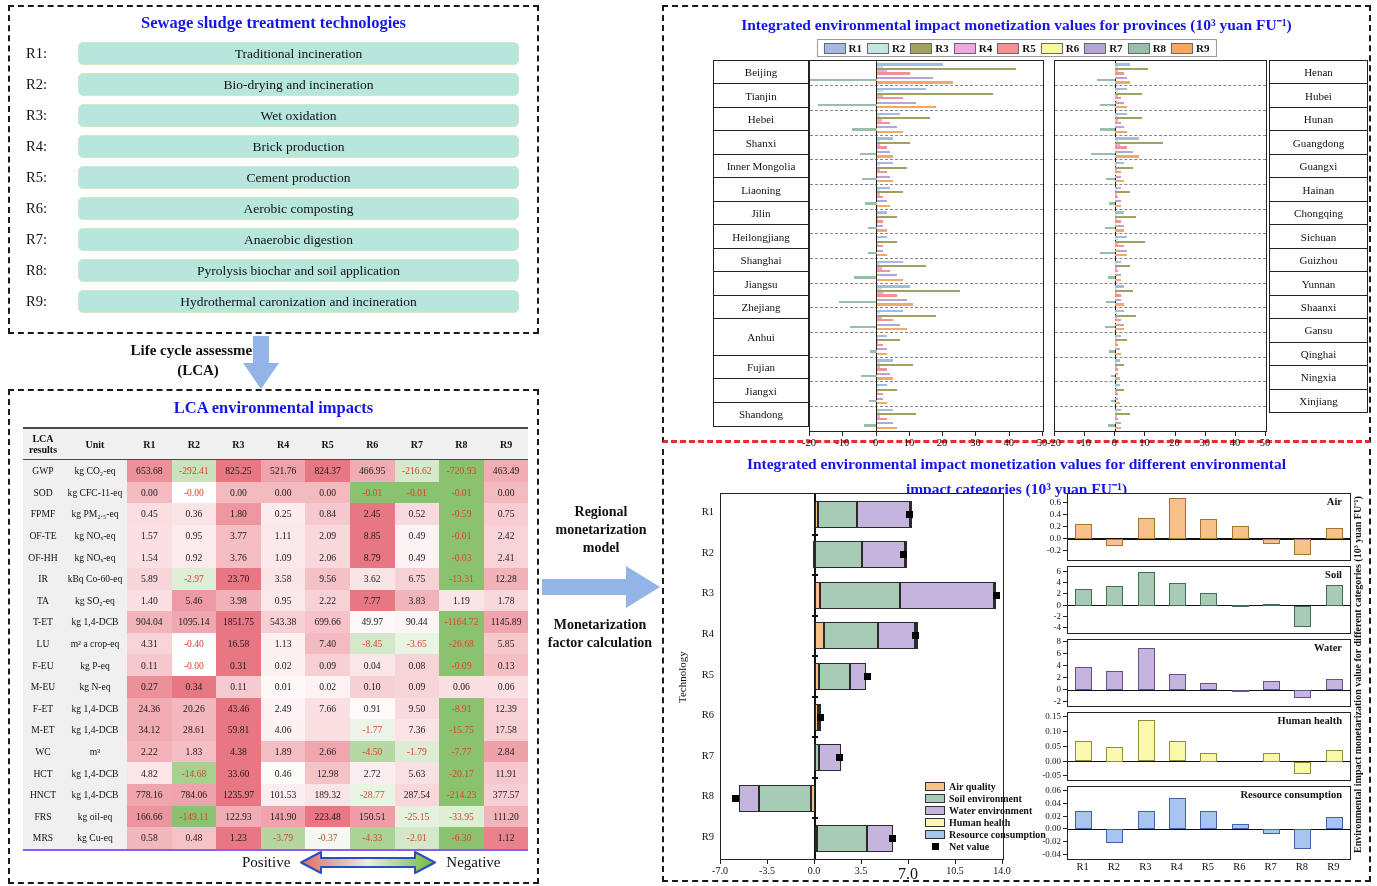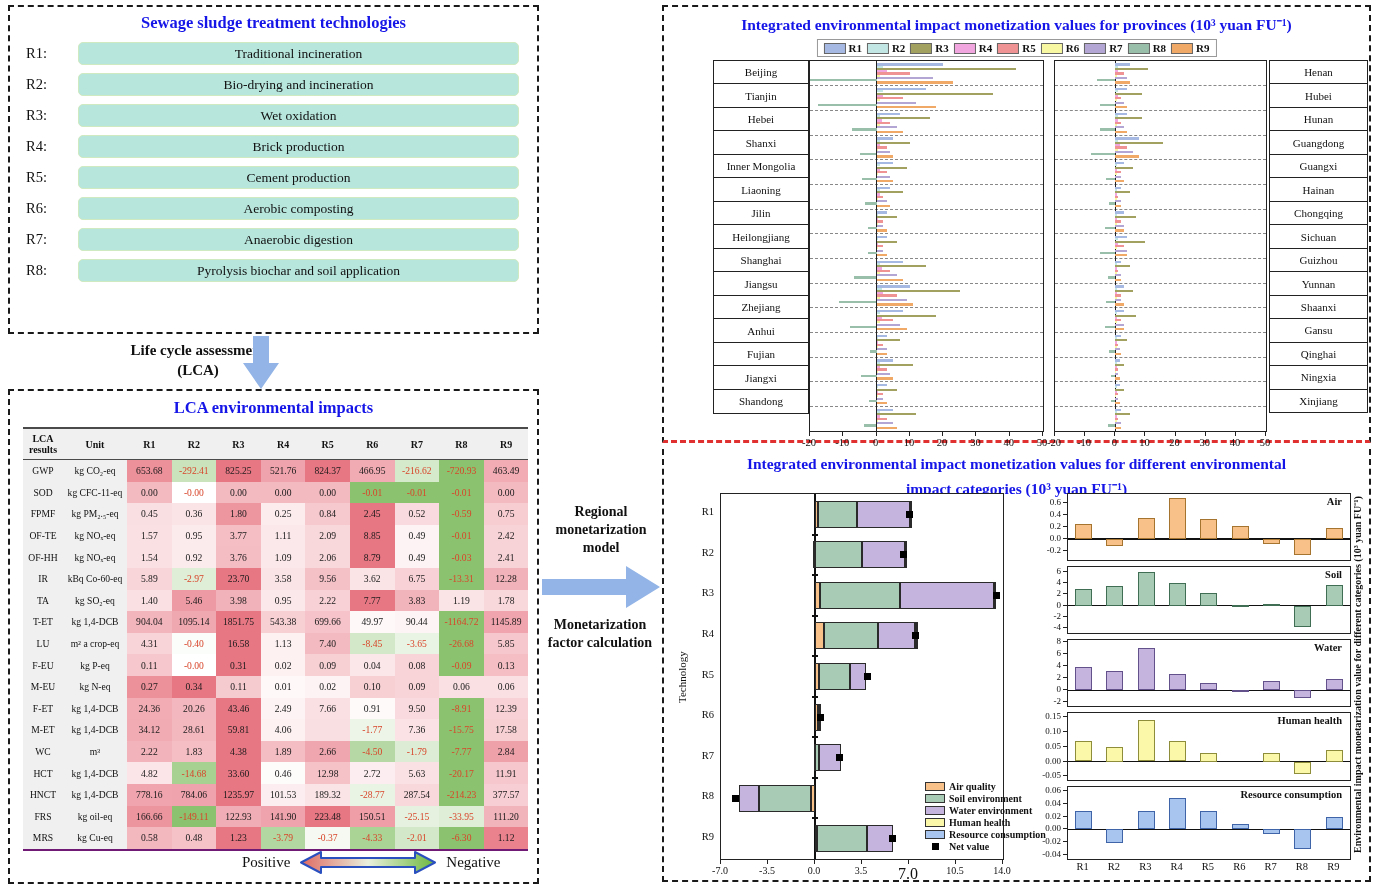--- a/index.html
+++ b/index.html
@@ -19,21 +19,21 @@
   #lcaText{position:absolute;left:92px;top:341px;width:212px;font-weight:bold;font-size:15px;
            text-align:center;line-height:1.3;}
   #downArrow{position:absolute;left:243px;top:336px;}
   
   #tablePanel{left:8px;top:389px;width:531px;height:495px;}
   #tablePanel .ptitle{font-size:16.5px;margin-top:7px;}
   #lcaTable{position:absolute;left:13px;top:36px;width:505px;border-collapse:collapse;table-layout:fixed;}
   #lcaTable th{font-size:10px;background:#f1f0f1;border-top:2px solid #4a4a4a;border-bottom:1.5px solid #4a4a4a;
                height:30px;padding:0;text-align:center;font-weight:bold;}
   #lcaTable td{font-size:9.6px;text-align:center;height:21.6px;padding:0;white-space:nowrap;overflow:hidden;}
-  #lcaTable tr:last-child td{border-bottom:2px solid #701a75;margin-left:36px;}
+  #lcaTable tr:last-child td{border-bottom:2px solid #8b5cf6;margin-left:36px;}
   .rowhead{background:#f1f0f1;}
   #pnLegend{position:absolute;left:232px;top:458px;display:flex;align-items:center;gap:8px;}
   #pnLegend span{font-size:15px;}
   
   #midText1{position:absolute;left:540px;top:503px;width:122px;font-weight:bold;font-size:14px;
             text-align:center;line-height:1.3;}
   #rightArrow{position:absolute;left:542px;top:566px;}
   #midText2{position:absolute;left:536px;top:616px;width:128px;font-weight:bold;font-size:14px;
             text-align:center;line-height:1.3;}
   
@@ -96,20 +96,24 @@
           <div class="pill">Aerobic composting</div>
         </div>
         <div class="trow">
           <div class="rlab">R7:</div>
           <div class="pill">Anaerobic digestion</div>
         </div>
         <div class="trow">
           <div class="rlab">R8:</div>
           <div class="pill">Pyrolysis biochar and soil application</div>
         </div>
+        <div class="trow">
+          <div class="rlab">R9:</div>
+          <div class="pill">Hydrothermal caronization and incineration</div>
+        </div>
       </div>
   </div>
 
   <div id="lcaText">
     <div>Life cycle assessment</div>
     <div>(LCA)</div>
   </div>
   <svg id="downArrow" width="36" height="53">
     <polygon points="10,0 26,0 26,27 36,27 18,53 0,27 10,27" fill="#92b4e6"></polygon>
   </svg>
@@ -453,21 +457,21 @@
         <div class="provcell" style="height: 24.6667px; margin-top: -1.2px;">Tianjin</div>
         <div class="provcell" style="height: 24.6667px; margin-top: -1.2px;">Hebei</div>
         <div class="provcell" style="height: 24.6667px; margin-top: -1.2px;">Shanxi</div>
         <div class="provcell" style="height: 24.6667px; margin-top: -1.2px;">Inner Mongolia</div>
         <div class="provcell" style="height: 24.6667px; margin-top: -1.2px;">Liaoning</div>
         <div class="provcell" style="height: 24.6667px; margin-top: -1.2px;">Jilin</div>
         <div class="provcell" style="height: 24.6667px; margin-top: -1.2px;">Heilongjiang</div>
         <div class="provcell" style="height: 24.6667px; margin-top: -1.2px;">Shanghai</div>
         <div class="provcell" style="height: 24.6667px; margin-top: -1.2px;">Jiangsu</div>
         <div class="provcell" style="height: 24.6667px; margin-top: -1.2px;">Zhejiang</div>
-        <div class="provcell" style="height: 25px; margin-top: -1.2px;">Anhui</div>
+        <div class="provcell" style="height: 38px; margin-top: -1.2px;">Anhui</div>
         <div class="provcell" style="height: 24.6667px; margin-top: -1.2px;">Fujian</div>
         <div class="provcell" style="height: 24.6667px; margin-top: -1.2px;">Jiangxi</div>
         <div class="provcell" style="height: 24.6667px; margin-top: -1.2px;">Shandong</div>
       </div>
       <div class="plotbox" style="left: 145px; top: 53px; width: 233px; height: 370px;">
         <div style="position: absolute; left: 0px; right: 0px; top: 24.2px; border-top: 1px dashed rgb(136, 136, 136);"></div>
         <div style="position: absolute; left: 0px; right: 0px; top: 48.8px; border-top: 1px dashed rgb(136, 136, 136);"></div>
         <div style="position: absolute; left: 0px; right: 0px; top: 73.5px; border-top: 1px dashed rgb(136, 136, 136);"></div>
         <div style="position: absolute; left: 0px; right: 0px; top: 98.2px; border-top: 1px dashed rgb(136, 136, 136);"></div>
         <div style="position: absolute; left: 0px; right: 0px; top: 122.8px; border-top: 1px dashed rgb(136, 136, 136);"></div>

